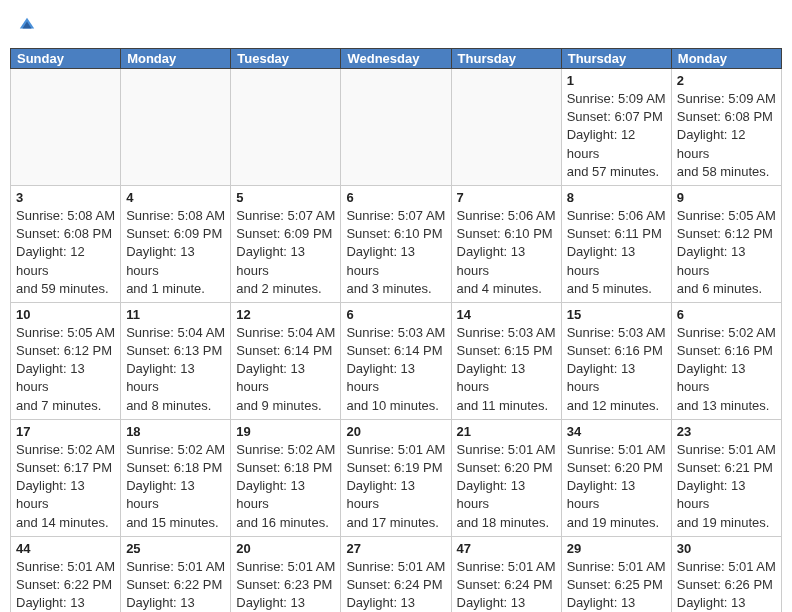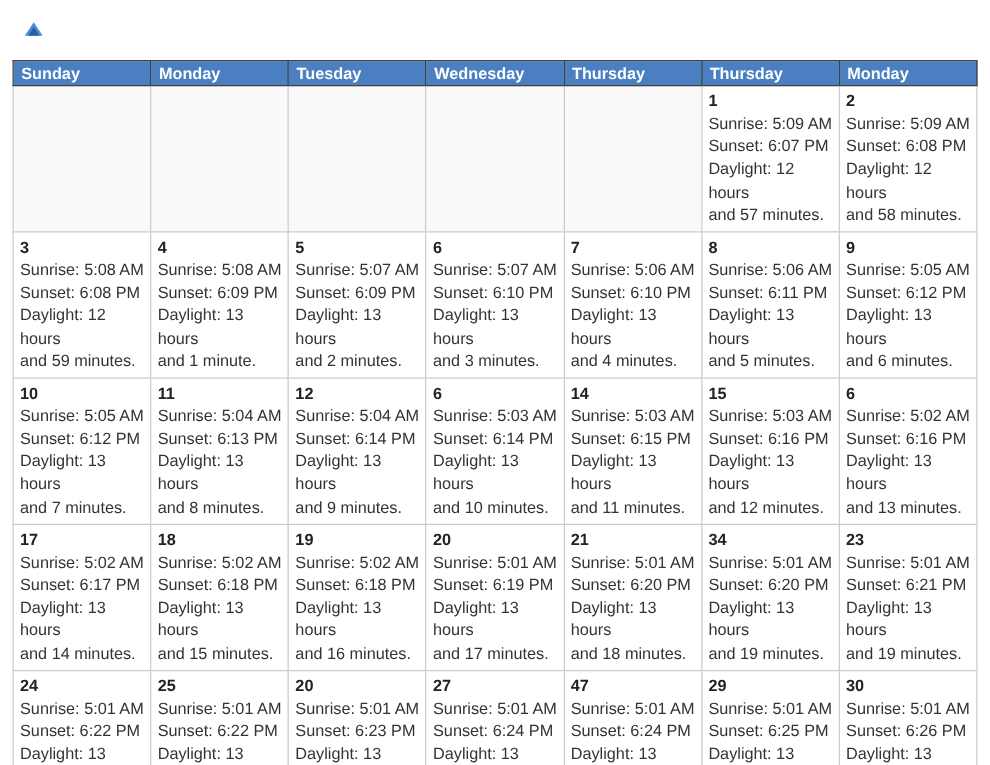--- a/index.html
+++ b/index.html
@@ -294,21 +294,21 @@
         <td>
           <span class="day-num">23</span>
           <div class="day-info" style="white-space: pre-line;">Sunrise: 5:01 AM
 Sunset: 6:21 PM
 Daylight: 13 hours
 and 19 minutes.</div>
         </td>
       </tr>
       <tr>
         <td>
-          <span class="day-num">24</span>
+          <span class="day-num">44</span>
           <div class="day-info" style="white-space: pre-line;">Sunrise: 5:01 AM
 Sunset: 6:22 PM
 Daylight: 13 hours
 and 20 minutes.</div>
         </td>
         <td>
           <span class="day-num">25</span>
           <div class="day-info" style="white-space: pre-line;">Sunrise: 5:01 AM
 Sunset: 6:22 PM
 Daylight: 13 hours

